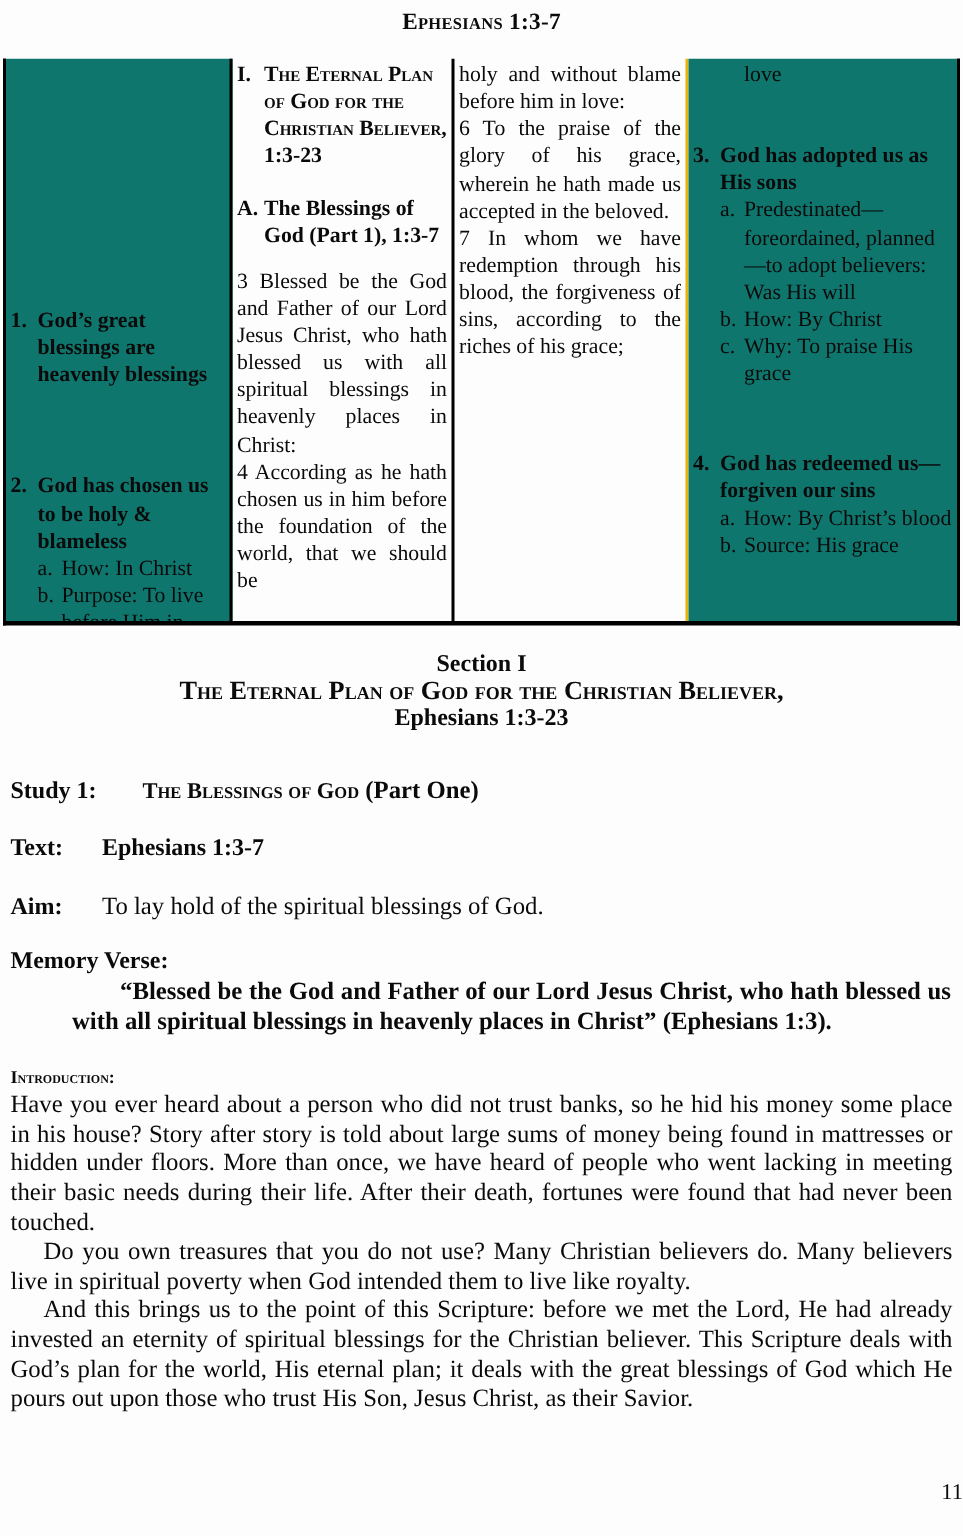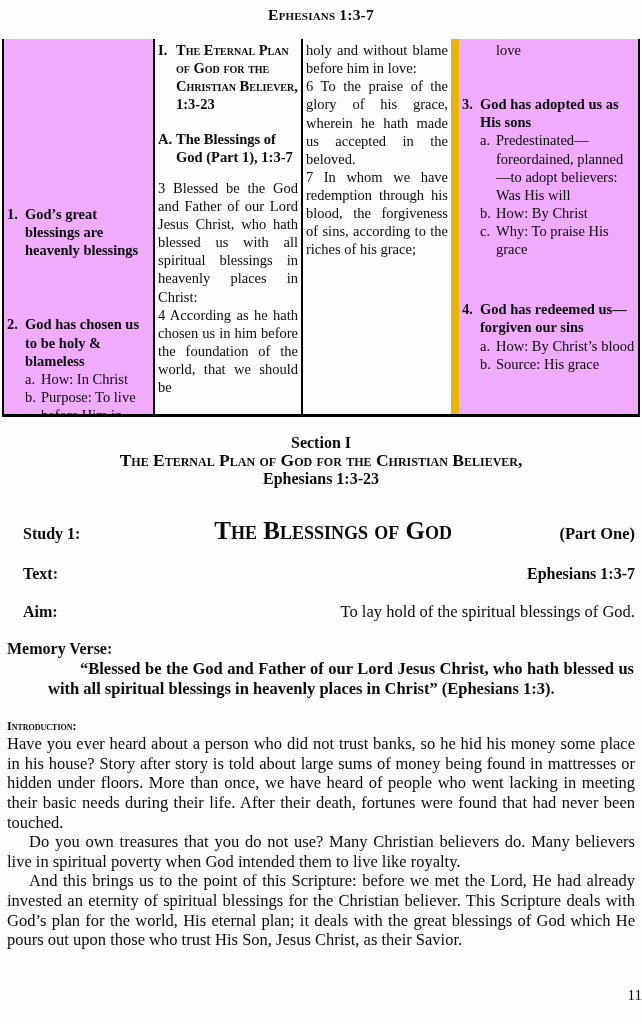--- a/index.html
+++ b/index.html
@@ -34,24 +34,24 @@
     border-right:2px solid #000;
     border-bottom:3px solid #000;
     overflow:hidden;
   }
   .tcol {
     font-size:14.5px;
     line-height:1.25;
     padding:2px 3px 2px 3px;
     overflow:hidden;
   }
-  .shaded { background:#f0abfc; }
+  .shaded { background:#0f766e; }
   .c1 { width:151px; border-right:2px solid #000; }
   .c2 { width:148px; border-right:2px solid #000; }
-  .c3 { width:156px; border-right:8px solid #eab308; }
+  .c3 { width:156px; border-right:2px solid #eab308; }
   .c4 { flex:1; }
 
   .oitem { display:grid; grid-template-columns:18px 1fr; font-weight:bold; }
   .oitem .n { }
   .sub { display:grid; grid-template-columns:16px 1fr; margin-left:18px; font-weight:normal; }
   .verse { text-align:justify; hyphens:auto; -webkit-hyphens:auto; }
   .sp1 { height:164px; }
   .mt-item2 { margin-top:56px; }
   .hb { margin-bottom:16px; }
   .hb2 { margin-bottom:13px; }
@@ -59,25 +59,25 @@
   .mt-item3 { margin-top:36px; }
   .mt-item4 { margin-top:42px; }
 
   
   .section-head { margin-top:17px; text-align:center; font-weight:bold; line-height:1.08; }
   .section-head .l1 { font-size:16px; }
   .section-head .l2 { font-size:17.5px; }
   .section-head .l3 { font-size:16px; }
 
   
-  .labrow { display:flex; align-items:baseline; margin-left:23px; margin-right:7px;justify-content:space-between; }
+  .labrow { display:flex; align-items:baseline; margin-left:7px; margin-right:7px; }
   .labrow .lab { font-weight:bold; font-size:16px; flex:0 0 auto; }
   .study-row { margin-top:30px; }
   .study-row .lab { width:88px; }
-  .study-row .title-caps { font-variant:small-caps; font-weight:bold; font-size:25px; }
+  .study-row .title-caps { font-variant:small-caps; font-weight:bold; font-size:15px; }
   .study-row .title-rest { font-weight:bold; font-size:16.5px; }
   .text-row { margin-top:20px; }
   .text-row .lab { width:61px; }
   .text-row .val { font-weight:bold; font-size:16px; }
   .aim-row { margin-top:19px; }
   .aim-row .lab { width:61px; }
   .aim-row .val { font-size:16.5px; }
 
   
   .memory { margin-top:18px; }

